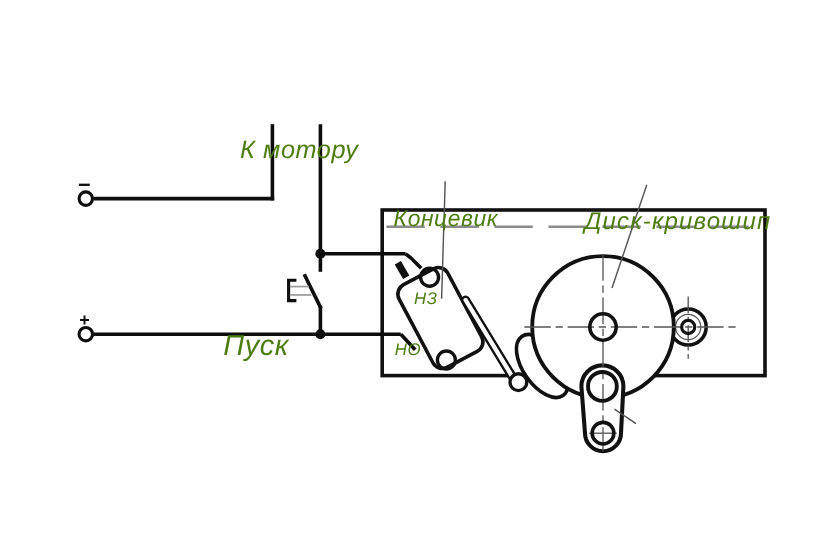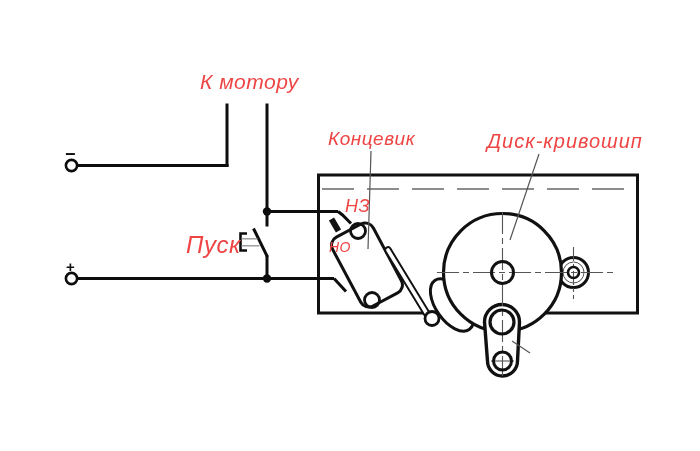--- a/index.html
+++ b/index.html
@@ -2,30 +2,30 @@
 <html><head>
 <meta charset="utf-8">
 <style>
   html,body { margin:0; padding:0; background:#ffffff; }
   .canvas {
     position:relative; width:700px; height:451px; background:#ffffff;
     font-family:"Liberation Sans", sans-serif; overflow:hidden;
   }
   .canvas svg { position:absolute; left:0; top:0; }
   .label {
-    position:absolute; font-style:italic; color:#ef4444;
-    white-space:nowrap; letter-spacing:0.5px; line-height:1.1;
+    position:absolute; font-style:italic; color:#4d7c0f;
+    white-space:nowrap; letter-spacing:0.5px; line-height:1.1;margin-top:44px;
   }
   #lbl-power   { left:33px;  top:205px; font-size:21px; }
   #lbl-motor   { left:200px; top:70px;  font-size:21px; }
   #lbl-start   { left:186px; top:232px; font-size:24px; }
   #lbl-limit   { left:328px; top:129px; font-size:19px; }
   #lbl-disk    { left:487px; top:130px; font-size:20px; letter-spacing:1px; }
   #lbl-shackle { left:528px; top:342px; font-size:20px; }
-  #lbl-nc      { left:345px; top:197px; font-size:18px; }
+  #lbl-nc      { left:345px; top:197px; font-size:14px; }
   #lbl-no      { left:329px; top:240px; font-size:14px; }
 </style>
 </head>
 <body>
 
 <div class="canvas">
 
   <svg width="700" height="451" viewBox="0 0 700 451">
 
     <rect x="318.5" y="175" width="319" height="138" fill="none" stroke="#111111" stroke-width="3"></rect>

